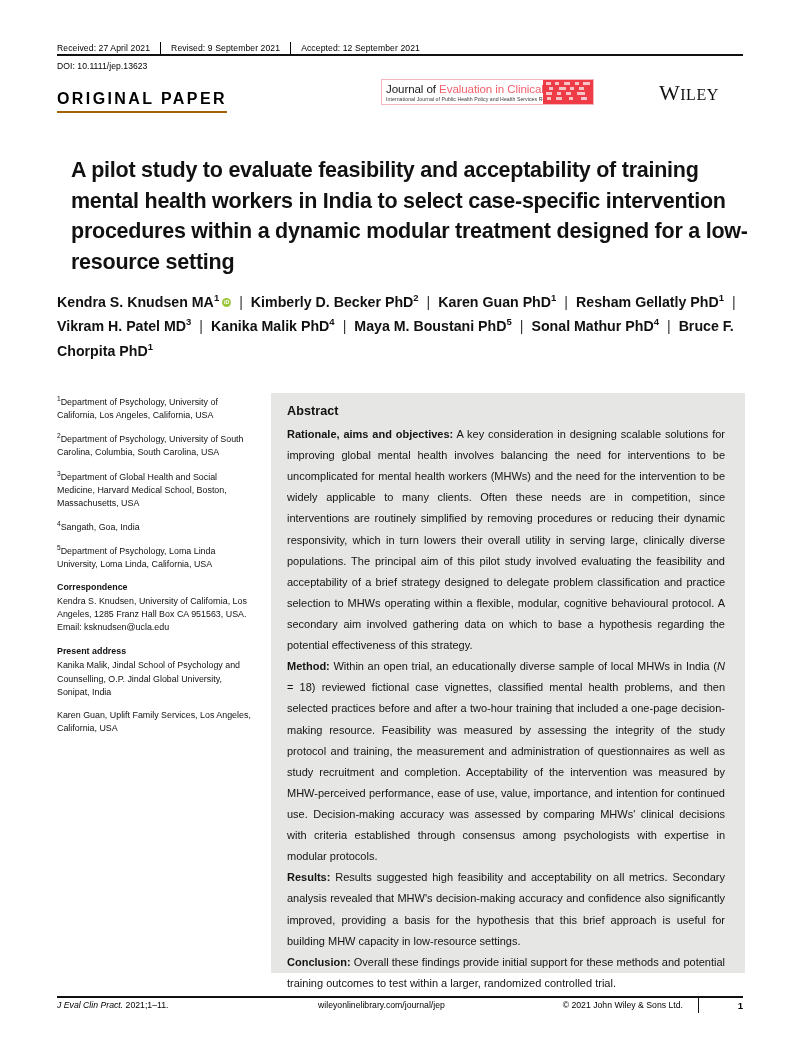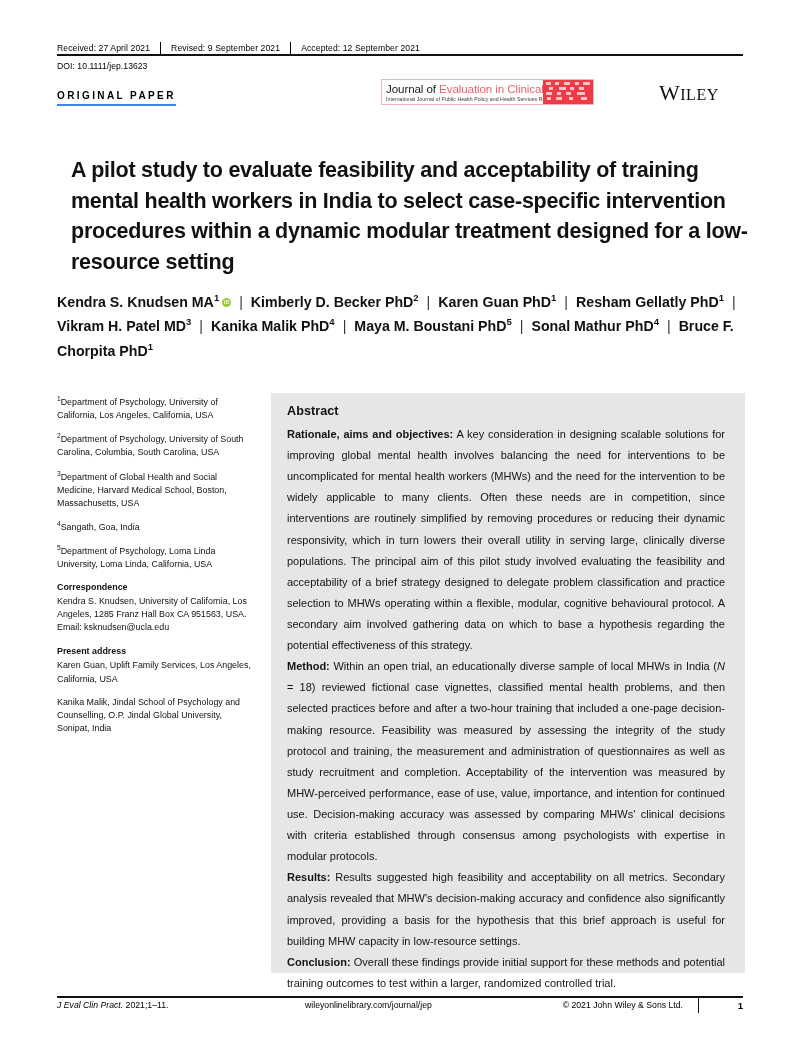--- a/index.html
+++ b/index.html
@@ -61,25 +61,25 @@
     left: 57px;
     top: 61px;
     font-size: 8.6px;
     letter-spacing: 0.05px;
   }
 
   .orig-paper {
     position: absolute;
     left: 57px;
     top: 90px;
-    font-size: 10px;
+    font-size: 16px;
     font-weight: bold;
     letter-spacing: 2.4px;
     padding-bottom: 3px;
-    border-bottom: 2px solid #3b82f6;
+    border-bottom: 2px solid #a16207;
     display: inline-block;
   }
 
   
   .journal-logo {
     position: absolute;
     left: 381px;
     top: 79px;
     width: 213px;
     height: 26px;
@@ -255,21 +255,21 @@
     color: #000;
   }
   .f-left {
     position: absolute;
     left: 0; top: 0;
     font-style: italic;
   }
   .f-left .norm { font-style: normal; }
   .f-center {
     position: absolute;
-    left: 248px;
+    left: 261px;
     top: 0;
     text-align: right;
   }
   .f-right {
     position: absolute;
     right: 60px;
     top: 0;
     white-space: nowrap;
   }
   .f-sep {
@@ -348,22 +348,22 @@
       </div>
 
     <div class="lc-block">
       <div class="lc-head">Correspondence</div>
       <div>Kendra S. Knudsen, University of California, Los Angeles, 1285 Franz Hall Box CA 951563, USA.</div>
       <div>Email: ksknudsen@ucla.edu</div>
     </div>
 
     <div>
       <div class="lc-head">Present address</div>
+      <div class="lc-sub">Kanika Malik, Jindal School of Psychology and Counselling, O.P. Jindal Global University, Sonipat, India</div>
       <div class="lc-sub">Karen Guan, Uplift Family Services, Los Angeles, California, USA</div>
-      <div class="lc-sub">Kanika Malik, Jindal School of Psychology and Counselling, O.P. Jindal Global University, Sonipat, India</div>
     </div>
   </div>
 
   <div class="abstract-box" style="background: rgb(230, 230, 228);">
     <div class="abs-title">Abstract</div>
     <div>
         <p class="abs-p"><b>Rationale, aims and objectives:</b><span> A key consideration in designing scalable solutions for improving global mental health involves balancing the need for interventions to be uncomplicated for mental health workers (MHWs) and the need for the intervention to be widely applicable to many clients. Often these needs are in competition, since interventions are routinely simplified by removing procedures or reducing their dynamic responsivity, which in turn lowers their overall utility in serving large, clinically diverse populations. The principal aim of this pilot study involved evaluating the feasibility and acceptability of a brief strategy designed to delegate problem classification and practice selection to MHWs operating within a flexible, modular, cognitive behavioural protocol. A secondary aim involved gathering data on which to base a hypothesis regarding the potential effectiveness of this strategy.</span></p>
         <p class="abs-p"><b>Method:</b><span> Within an open trial, an educationally diverse sample of local MHWs in India (</span><i>N</i><span> = 18</span><span>) reviewed fictional case vignettes, classified mental health problems, and then selected practices before and after a two-hour training that included a one-page decision-making resource. Feasibility was measured by assessing the integrity of the study protocol and training, the measurement and administration of questionnaires as well as study recruitment and completion. Acceptability of the intervention was measured by MHW-perceived performance, ease of use, value, importance, and intention for continued use. Decision-making accuracy was assessed by comparing MHWs' clinical decisions with criteria established through consensus among psychologists with expertise in modular protocols.</span></p>
         <p class="abs-p"><b>Results:</b><span> Results suggested high feasibility and acceptability on all metrics. Secondary analysis revealed that MHW's decision-making accuracy and confidence also significantly improved, providing a basis for the hypothesis that this brief approach is useful for building MHW capacity in low-resource settings.</span></p>
         <p class="abs-p"><b>Conclusion:</b><span> Overall these findings provide initial support for these methods and potential training outcomes to test within a larger, randomized controlled trial.</span></p>

